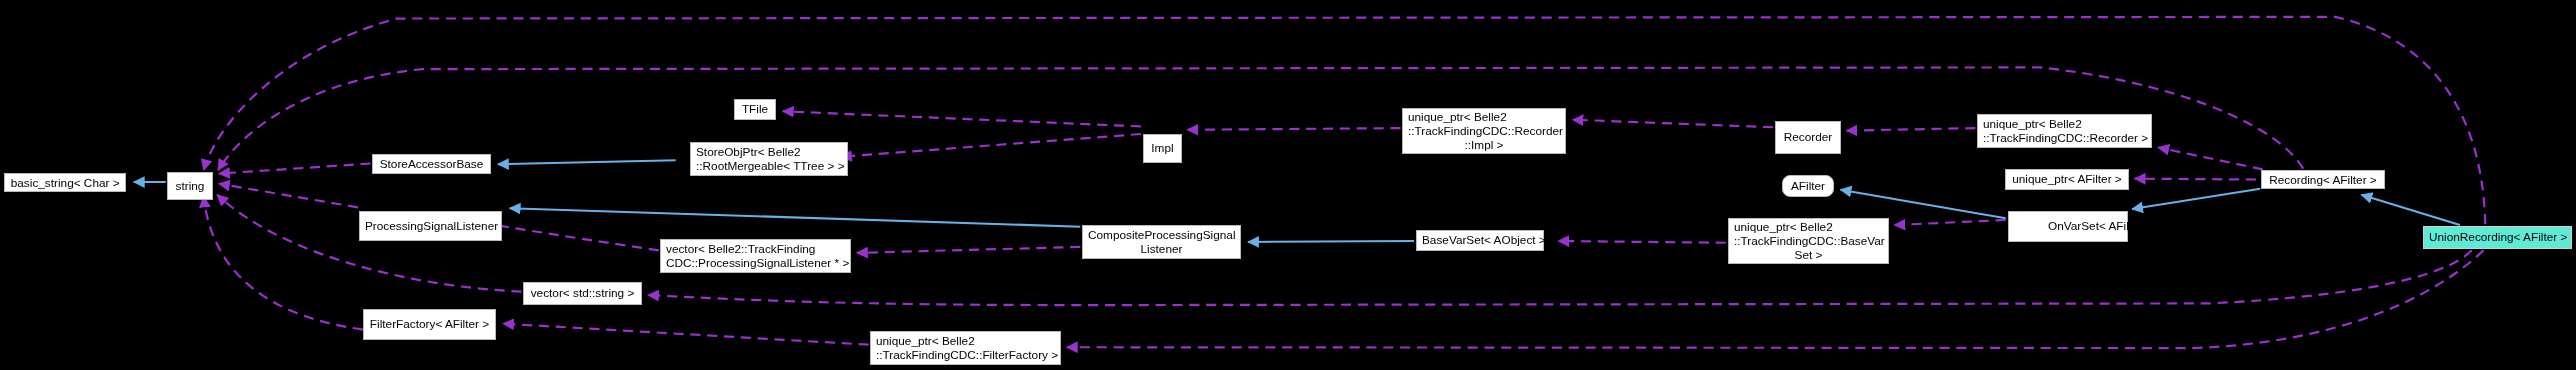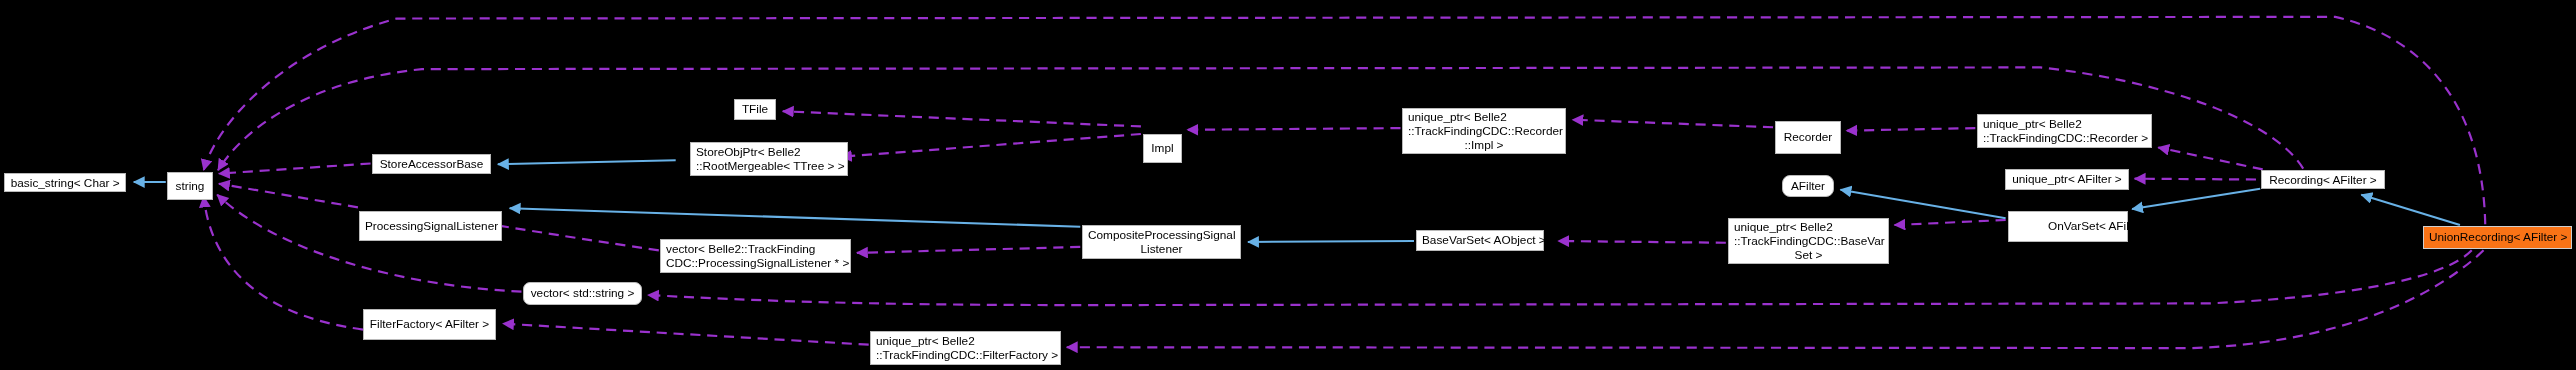--- a/index.html
+++ b/index.html
@@ -17,21 +17,21 @@
     border:1.7px solid #b9b9b9;
     box-sizing:border-box;
     display:flex;flex-direction:column;justify-content:center;
     color:#000000;
     font-size:11.8px;
     line-height:14.3px;
     white-space:nowrap;
     cursor:pointer;
   }
   .node.selected{
-    background:#f97316;
+    background:#5eead4;
     border-color:#cfcfcf;
   }
   .node .line{padding:0 5px;text-align:left;}
   .node .line.center{text-align:center;}
   path.edge{fill:none;}
   path.inherit{stroke-width:2.4px;}
   path.usage{stroke-width:2.6px;stroke-dasharray:12 8;}
 </style>
 </head>
 <body>
@@ -90,21 +90,21 @@
       <div class="line center">TFile</div>
     </div>
     <div class="node" style="left: 677px; top: 142px; width: 158px; height: 34px; margin-left: 13px;">
       <div class="line">StoreObjPtr&lt; Belle2</div>
       <div class="line">::RootMergeable&lt; TTree &gt; &gt;</div>
     </div>
     <div class="node" style="left: 660px; top: 239px; width: 191px; height: 34px;">
       <div class="line">vector&lt; Belle2::TrackFinding</div>
       <div class="line">CDC::ProcessingSignalListener * &gt;</div>
     </div>
-    <div class="node" style="left: 523px; top: 282px; width: 119px; height: 23px; border-radius: 7px;">
+    <div class="node" style="left: 523px; top: 282px; width: 119px; height: 23px;">
       <div class="line center">vector&lt; std::string &gt;</div>
     </div>
     <div class="node" style="left: 363px; top: 309px; width: 133px; height: 31px;">
       <div class="line center">FilterFactory&lt; AFilter &gt;</div>
     </div>
     <div class="node" style="left: 1143px; top: 134px; width: 39px; height: 29px;">
       <div class="line center">Impl</div>
     </div>
     <div class="node" style="left: 1082px; top: 225px; width: 159px; height: 34px;">
       <div class="line">CompositeProcessingSignal</div>

